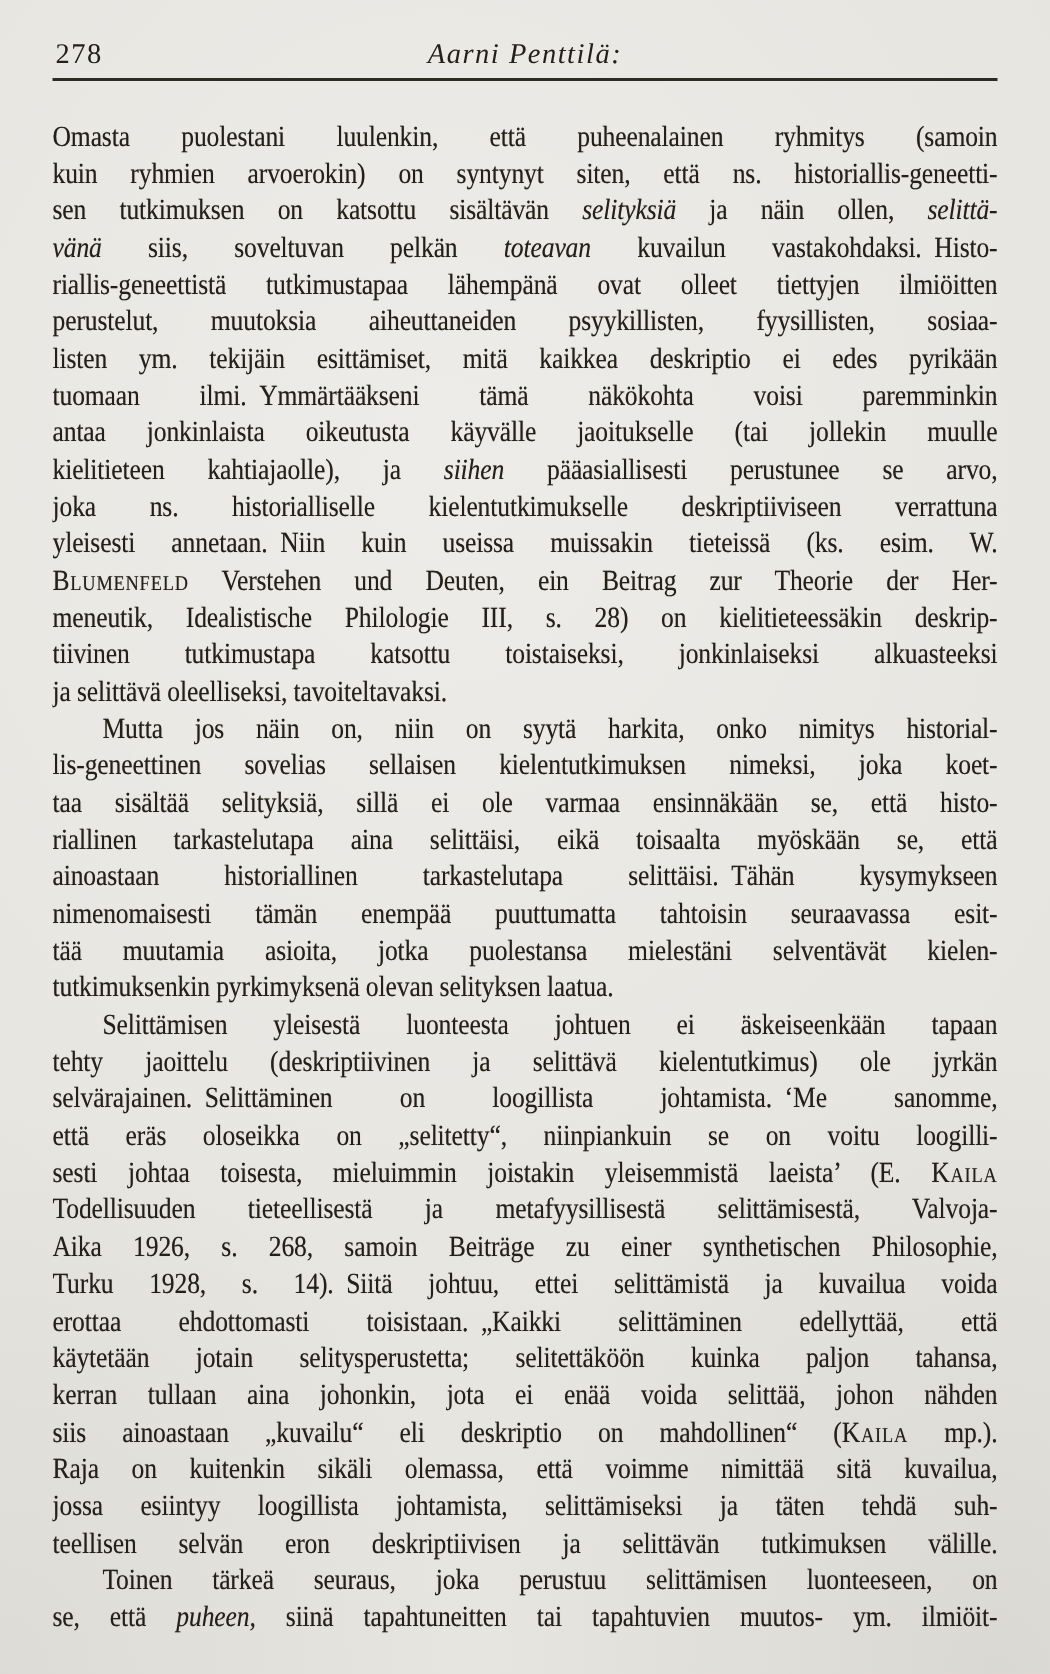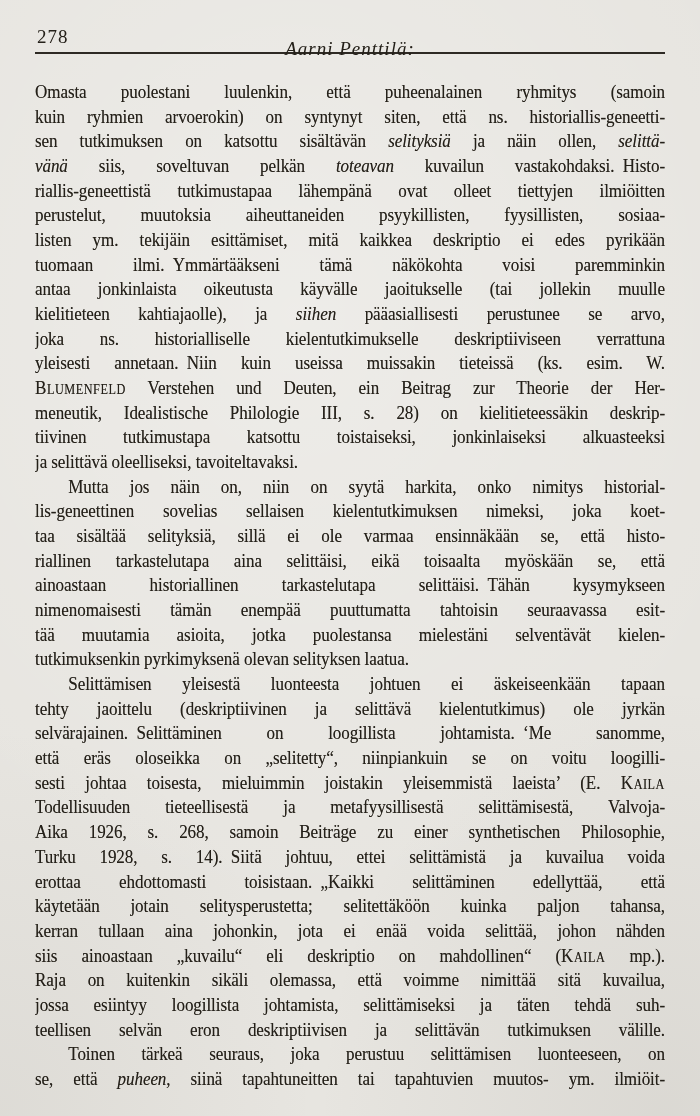--- a/index.html
+++ b/index.html
@@ -23,21 +23,21 @@
   .pg-header {
     position: relative;
     height: 25px;
     font-size: 19px;
   }
   .pg-num {
     position: absolute; left: 2px; top: 0;
     letter-spacing: 1px;
   }
   .pg-title {
-    position: absolute; left: 0; right: 0; top: 12px;
+    position: absolute; left: 0; right: 0; top: 0;
     text-align: center;
     font-style: italic;
     letter-spacing: 1px;
   }
   .pg-rule {
     height: 0;
     border-top: 2px solid #2e2a24;
     margin-top: 1px;
   }
   #page-body {

